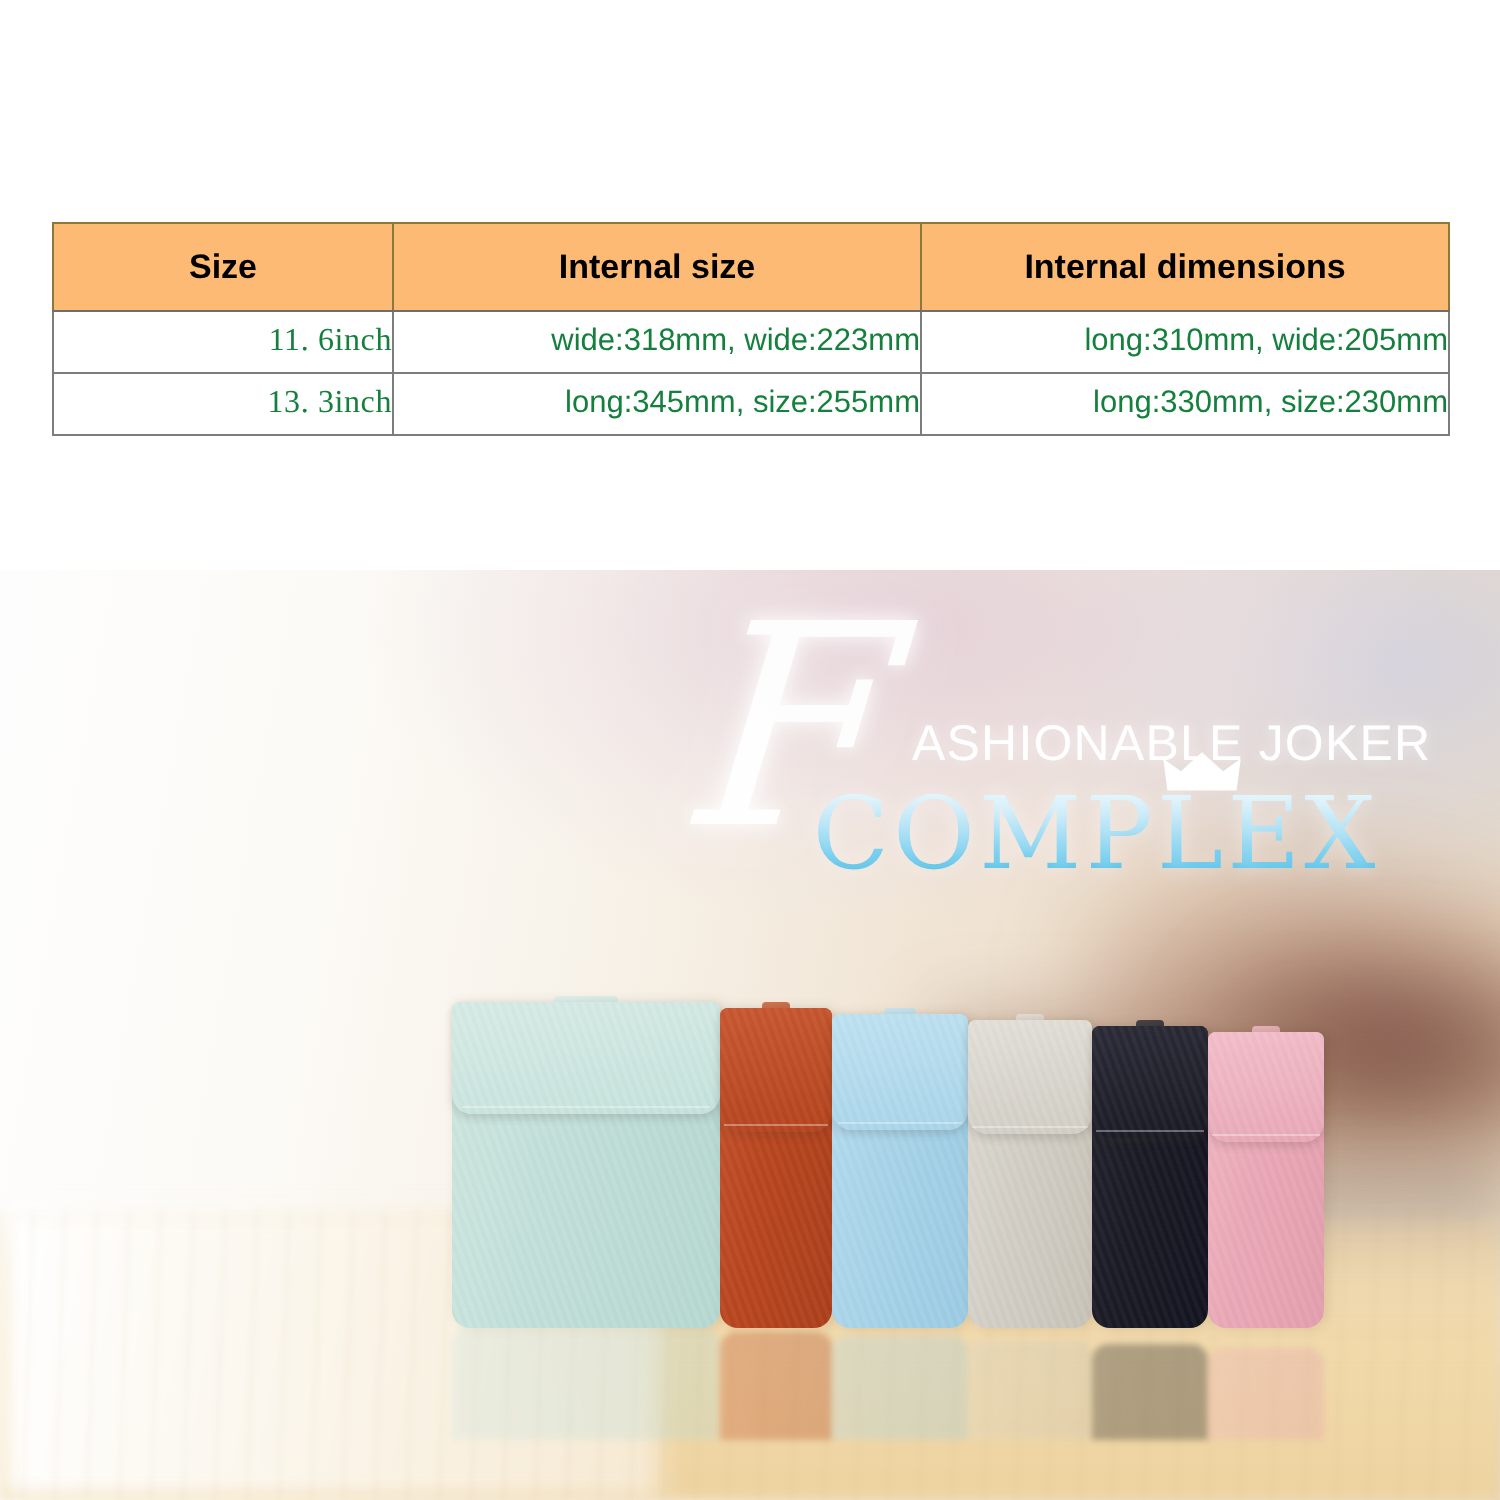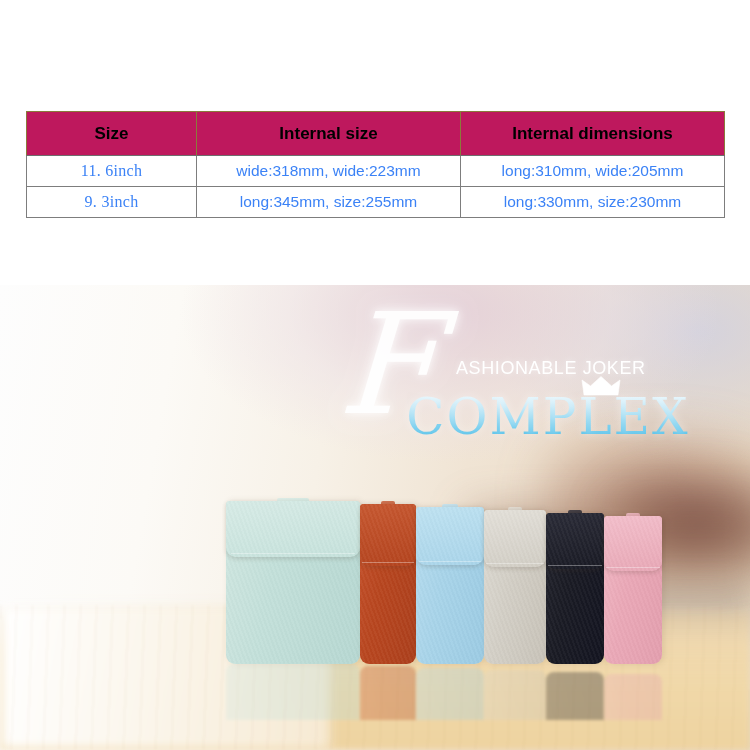--- a/index.html
+++ b/index.html
@@ -46,35 +46,35 @@
     border-collapse: collapse;
     table-layout: fixed;
   }
   .size-table th,
   .size-table td {
     border: 1px solid #7d7d7d;
     padding: 0;
     margin: 0;
   }
   .size-table thead th {
-    background: #be185d;
+    background: #fdba74;
     height: 43px;
     color: #000000;
     font-weight: bold;
     font-size: 17px;
     text-align: center;
     border-color: #8a7a3a;
     border-bottom: 1px solid #6e6e6e;
     font-family: "Liberation Sans", sans-serif;
   }
   .size-table tbody td {
     height: 30px;
-    text-align: center;
+    text-align: right;
     font-size: 15.5px;
-    color: #3b82f6;
+    color: #15803d;
     background: #ffffff;
     font-family: "Liberation Sans", sans-serif;
   }
   .size-table tbody td.col-size {
     font-family: "Liberation Serif", serif;
     font-size: 16px;
     letter-spacing: 0.3px;
   }
   .col-w1 { width: 170px; }
   .col-w2 { width: 264px; }
@@ -173,21 +173,21 @@
     line-height: 1;
     color: #ffffff;
     text-shadow: 0 0 9px rgba(255,255,255,0.95), 0 0 22px rgba(255,255,255,0.65);
     opacity: 0.97;
     transform: skewX(-6deg);
   }
   .brand-line {
     position: absolute;
     left: 96px;
     top: 55px;
-    font-size: 18px;
+    font-size: 25px;
     letter-spacing: 0.6px;
     color: #ffffff;
     font-family: "Liberation Sans", sans-serif;
     text-shadow: 0 0 7px rgba(255,255,255,0.6);
     white-space: nowrap;
   }
   .fashion-wrap {
     position: absolute;
     left: 38px;
     top: 86px;
@@ -318,21 +318,21 @@
         <th>Internal dimensions</th>
       </tr>
     </thead>
     <tbody>
       <tr>
         <td class="col-size">11. 6inch</td>
         <td>wide:318mm, wide:223mm</td>
         <td>long:310mm, wide:205mm</td>
       </tr>
       <tr>
-        <td class="col-size">9. 3inch</td>
+        <td class="col-size">13. 3inch</td>
         <td>long:345mm, size:255mm</td>
         <td>long:330mm, size:230mm</td>
       </tr>
     </tbody>
   </table>
 </div>
 
 <div class="photo-section">
 
   <div class="bg-base"></div>

